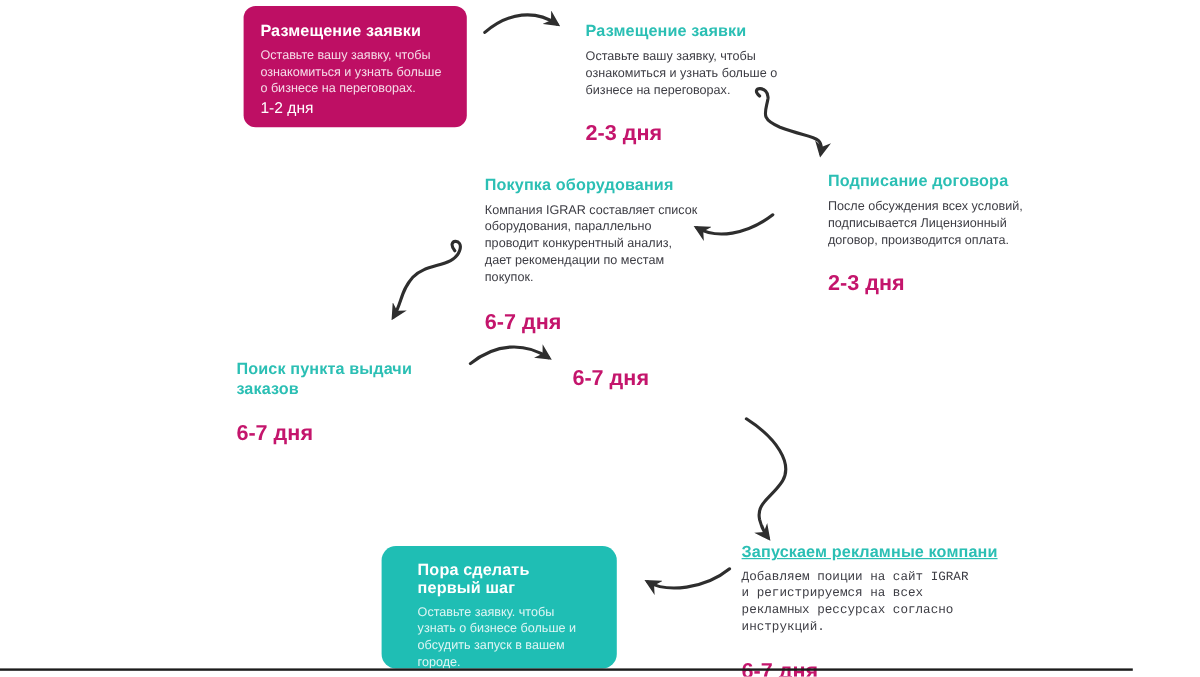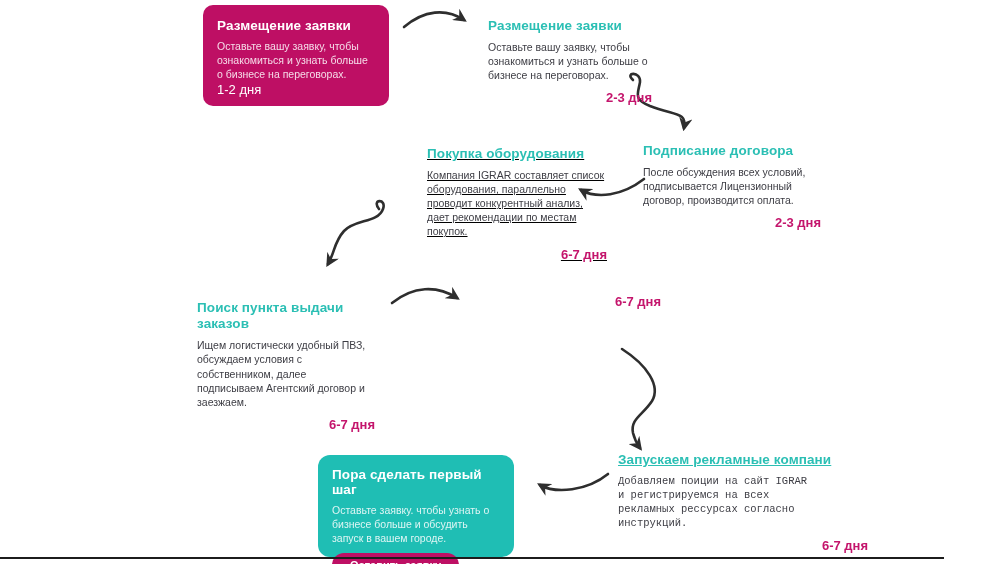--- a/index.html
+++ b/index.html
@@ -15,37 +15,37 @@
   body{font-family:"Liberation Sans", sans-serif;}
   .canvas{
     position:relative;width:944px;height:564px;background:#ffffff;overflow:hidden;
   }
   
   .card{
     position:absolute;border-radius:10px;color:#fff;padding:13px 14px;
     display:flex;flex-direction:column;
   }
   .card-start{left:203px;top:5px;width:186px;height:101px;background:var(--magenta);}
-  .card-cta{left:318px;top:455px;width:196px;height:102px;background:var(--teal);border-radius:12px;padding:12px 14px;}
+  .card-cta{left:318px;top:455px;width:196px;height:102px;background:var(--teal);border-radius:12px;padding:12px 30px;}
   .card .title{font-size:13.5px;font-weight:bold;letter-spacing:.1px;}
   .card .body{font-size:10.5px;line-height:1.33;color:rgba(255,255,255,.85);margin-top:7px;}
   .card .duration{font-size:13px;font-weight:normal;margin-top:auto;}
   .cta-button{
     display:inline-block;align-self:flex-start;margin-top:7px;background:var(--magenta);
     color:#fff;font-family:"Liberation Sans",sans-serif;font-size:11px;font-weight:bold;
     padding:6px 18px;border:none;border-radius:12px;cursor:pointer;
   }
   
   .step{position:absolute;}
   .step .title{font-size:13.5px;font-weight:bold;color:var(--teal-text);line-height:1.2;letter-spacing:.1px;}
   .step .body{font-size:10.5px;line-height:1.34;color:var(--body-text);margin-top:6px;}
-  .step .duration{font-size:13px;font-weight:bold;color:var(--magenta-text);margin-top:8px;text-align:right;}
+  .step .duration{font-size:18px;font-weight:bold;color:var(--magenta-text);margin-top:19px;}
   .step-1{left:488px;top:18px;width:164px;}
-  .step-2{left:643px;top:143px;width:178px;}
-  .step-3{left:427px;top:146px;width:180px;text-decoration:underline;}
+  .step-2{left:690px;top:143px;width:178px;}
+  .step-3{left:404px;top:146px;width:180px;}
   .step-4{left:197px;top:300px;width:178px;}
   .step-5{left:477px;top:286px;width:184px;}
   .step-6{left:618px;top:452px;width:250px;}
   .step-6 .title{white-space:nowrap;text-decoration:underline;}
   .step-6 .body{max-width:196px;font-family:Liberation Mono, monospace;}
   
   .arrows{position:absolute;left:0;top:0;width:1000px;height:564px;pointer-events:none;}
   .arrow-path{fill:none;stroke:var(--arrow);stroke-width:2.6;stroke-linecap:round;}
   
   .bottom-rule{position:absolute;left:0;top:557px;width:1000px;height:2px;background:#1C1C1C;}
@@ -89,21 +89,20 @@
   </div>
 
   <div class="step step-3">
     <div class="title">Покупка оборудования</div>
     <div class="body">Компания IGRAR составляет список оборудования, параллельно проводит конкурентный анализ, дает рекомендации по местам покупок.</div>
     <div class="duration">6-7 дня</div>
   </div>
 
   <div class="step step-4">
     <div class="title">Поиск пункта выдачи заказов</div>
-    <div class="body">Ищем логистически удобный ПВЗ, обсуждаем условия с собственником, далее подписываем Агентский договор и заезжаем.</div>
     <div class="duration">6-7 дня</div>
   </div>
 
   <div class="step step-5">
     <div class="duration">6-7 дня</div>
   </div>
 
   <div class="step step-6">
     <div class="title">Запускаем рекламные компани</div>
     <div class="body">Добавляем поиции на сайт IGRAR и регистрируемся на всех рекламных рессурсах согласно инструкций.</div>

